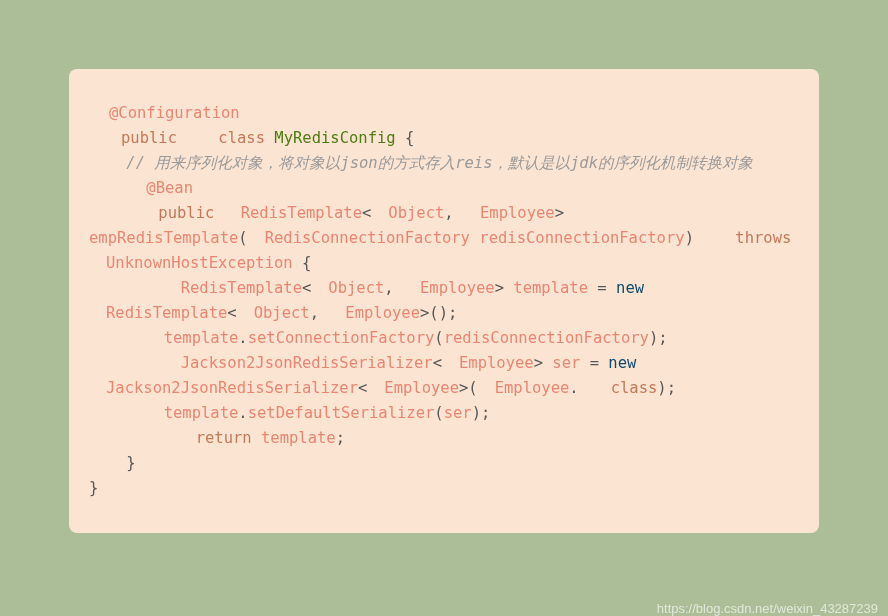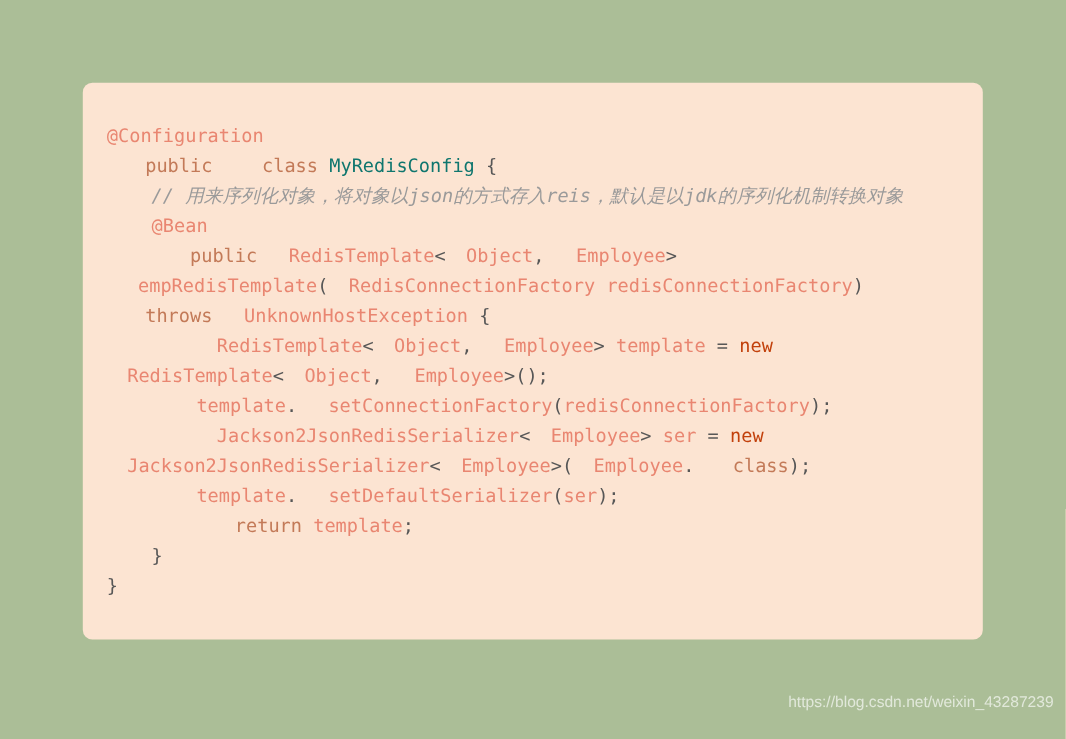--- a/index.html
+++ b/index.html
@@ -18,33 +18,33 @@
       width: 750px;
       background: #fce4d2;
       border-radius: 8px;
       padding: 32px 20px 32px 20px;
       font-size: 15.5px;
       line-height: 25px;
       white-space: pre-wrap;
       word-wrap: break-word;
       color: #464646;
     }
-    .annotation { color: #e98671; }
+    .annotation { color: #e98671; margin-left: 20px; }
     .keyword    { color: #c37a58; margin-left: 32px; }
-    .kw2        { color: #c2410c; text-align: center; }
+    .kw2        { color: #0c4a6e; text-align: center; }
     .type       { color: #e98671; margin-left: 17px; }
     .punct      { color: #575757; }
     .comment    { color: #9a9a9a; font-style: italic; }
-    .method     { color: #e98671; margin-left: 26px; }
+    .method     { color: #e98671; }
     .varname    { color: #e98671; }
-    .classname  { color: #0f766e; }
+    .classname  { color: #4d7c0f; }
     .watermark {
       position: absolute;
       right: 10px;
-      bottom: 24px;
+      bottom: 0;
       color: #e1e8da;
       font-size: 13px;
       font-family: Arial, sans-serif;
     }
   </style>
 </head>
 <body>
 
 <div class="code-block"><span class="annotation">@Configuration</span>
 <span class="keyword">public</span> <span class="keyword">class</span> <span class="classname">MyRedisConfig</span> <span class="punct">{</span>

